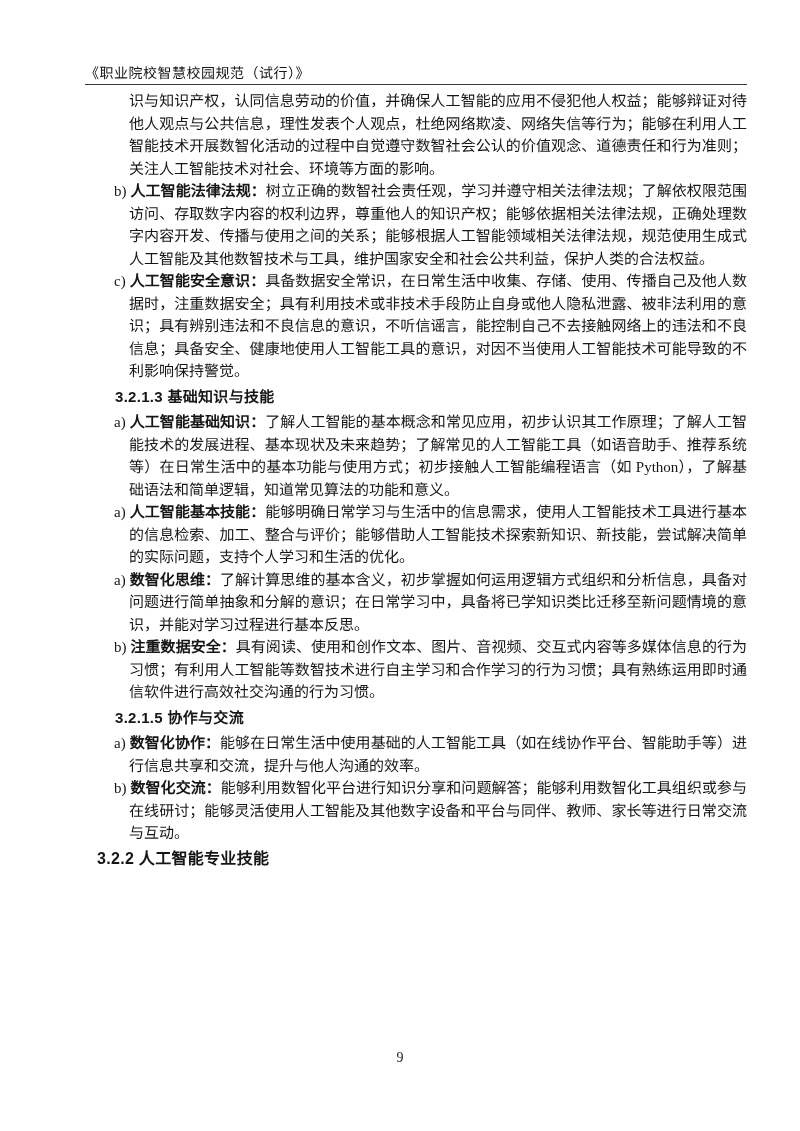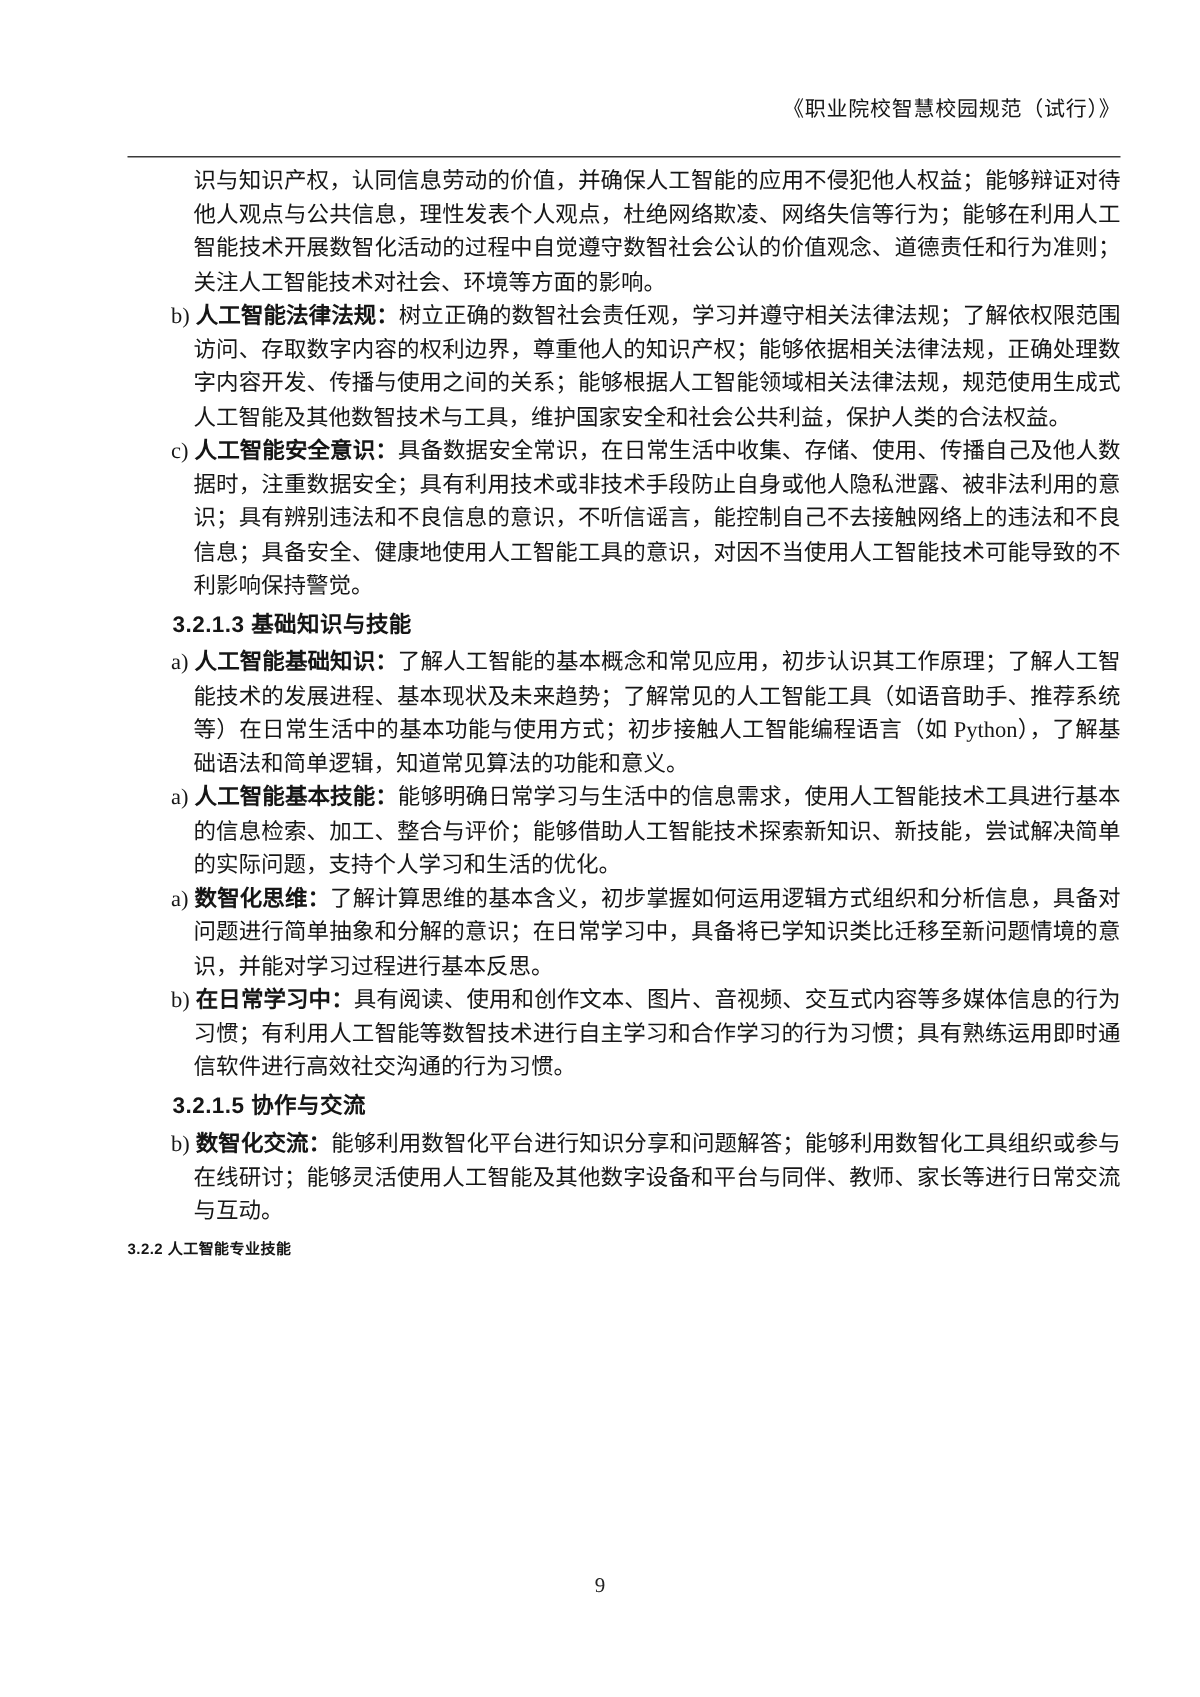--- a/index.html
+++ b/index.html
@@ -16,24 +16,23 @@
     color: #161616;
     font-family: "Liberation Serif", "DejaVu Serif", serif;
   }
   .content {
     position: absolute;
     left: 85px;
     top: 64px;
     width: 662px;
   }
   .running-head {
-    text-align: right;
     font-size: 14px;
     line-height: 20px;
-    padding-bottom: 20px;
+    padding-bottom: 0;
     border-bottom: 1px solid #3a3a3a;
     letter-spacing: 0.5px;
   }
   .main {
     padding-top: 5px;
     font-size: 15px;
     line-height: 22.5px;
     text-align: justify;
   }
   .para {
@@ -59,22 +58,22 @@
   .heading {
     font-weight: bold;
     font-family: "Liberation Sans", "DejaVu Sans", sans-serif;
     font-size: 15px;
     line-height: 22.5px;
     margin: 3px 0 3px 30px;
     text-align: left;
     letter-spacing: 0.3px;
   }
   .heading.level-2 {
-    margin-left: 0;
-    font-size: 10px;
+    margin-left: 12px;
+    font-size: 16px;
   }
   .page-num {
     position: absolute;
     left: 0;
     right: 0;
     top: 1050px;
     text-align: center;
     font-size: 14px;
     color: #222222;
   }
@@ -97,24 +96,25 @@
 
       <h3 class="heading level-3">3.2.1.3 基础知识与技能</h3>
 
       <p class="li"><span class="marker">a)</span><span class="lead">人工智能基础知识：</span><span>了解人工智能的基本概念和常见应用，初步认识其工作原理；了解人工智能技术的发展进程、基本现状及未来趋势；了解常见的人工智能工具（如语音助手、推荐系统等）在日常生活中的基本功能与使用方式；初步接触人工智能编程语言（如 Python），了解基础语法和简单逻辑，知道常见算法的功能和意义。</span></p>
 
       <p class="li"><span class="marker">a)</span><span class="lead">人工智能基本技能：</span><span>能够明确日常学习与生活中的信息需求，使用人工智能技术工具进行基本的信息检索、加工、整合与评价；能够借助人工智能技术探索新知识、新技能，尝试解决简单的实际问题，支持个人学习和生活的优化。</span></p>
 
 
       <p class="li"><span class="marker">a)</span><span class="lead">数智化思维：</span><span>了解计算思维的基本含义，初步掌握如何运用逻辑方式组织和分析信息，具备对问题进行简单抽象和分解的意识；在日常学习中，具备将已学知识类比迁移至新问题情境的意识，并能对学习过程进行基本反思。</span></p>
 
-      <p class="li"><span class="marker">b)</span><span class="lead">在日常学习中：</span><span>具有阅读、使用和创作文本、图片、音视频、交互式内容等多媒体信息的行为习惯；有利用人工智能等数智技术进行自主学习和合作学习的行为习惯；具有熟练运用即时通信软件进行高效社交沟通的行为习惯。</span></p>
+      <p class="li"><span class="marker">b)</span><span class="lead">注重数据安全：</span><span>具有阅读、使用和创作文本、图片、音视频、交互式内容等多媒体信息的行为习惯；有利用人工智能等数智技术进行自主学习和合作学习的行为习惯；具有熟练运用即时通信软件进行高效社交沟通的行为习惯。</span></p>
 
       <h3 class="heading level-3">3.2.1.5 协作与交流</h3>
 
+      <p class="li"><span class="marker">a)</span><span class="lead">数智化协作：</span><span>能够在日常生活中使用基础的人工智能工具（如在线协作平台、智能助手等）进行信息共享和交流，提升与他人沟通的效率。</span></p>
 
       <p class="li"><span class="marker">b)</span><span class="lead">数智化交流：</span><span>能够利用数智化平台进行知识分享和问题解答；能够利用数智化工具组织或参与在线研讨；能够灵活使用人工智能及其他数字设备和平台与同伴、教师、家长等进行日常交流与互动。</span></p>
 
       <h2 class="heading level-2">3.2.2 人工智能专业技能</h2>
 
 
 
 
     </div>
   </div>

